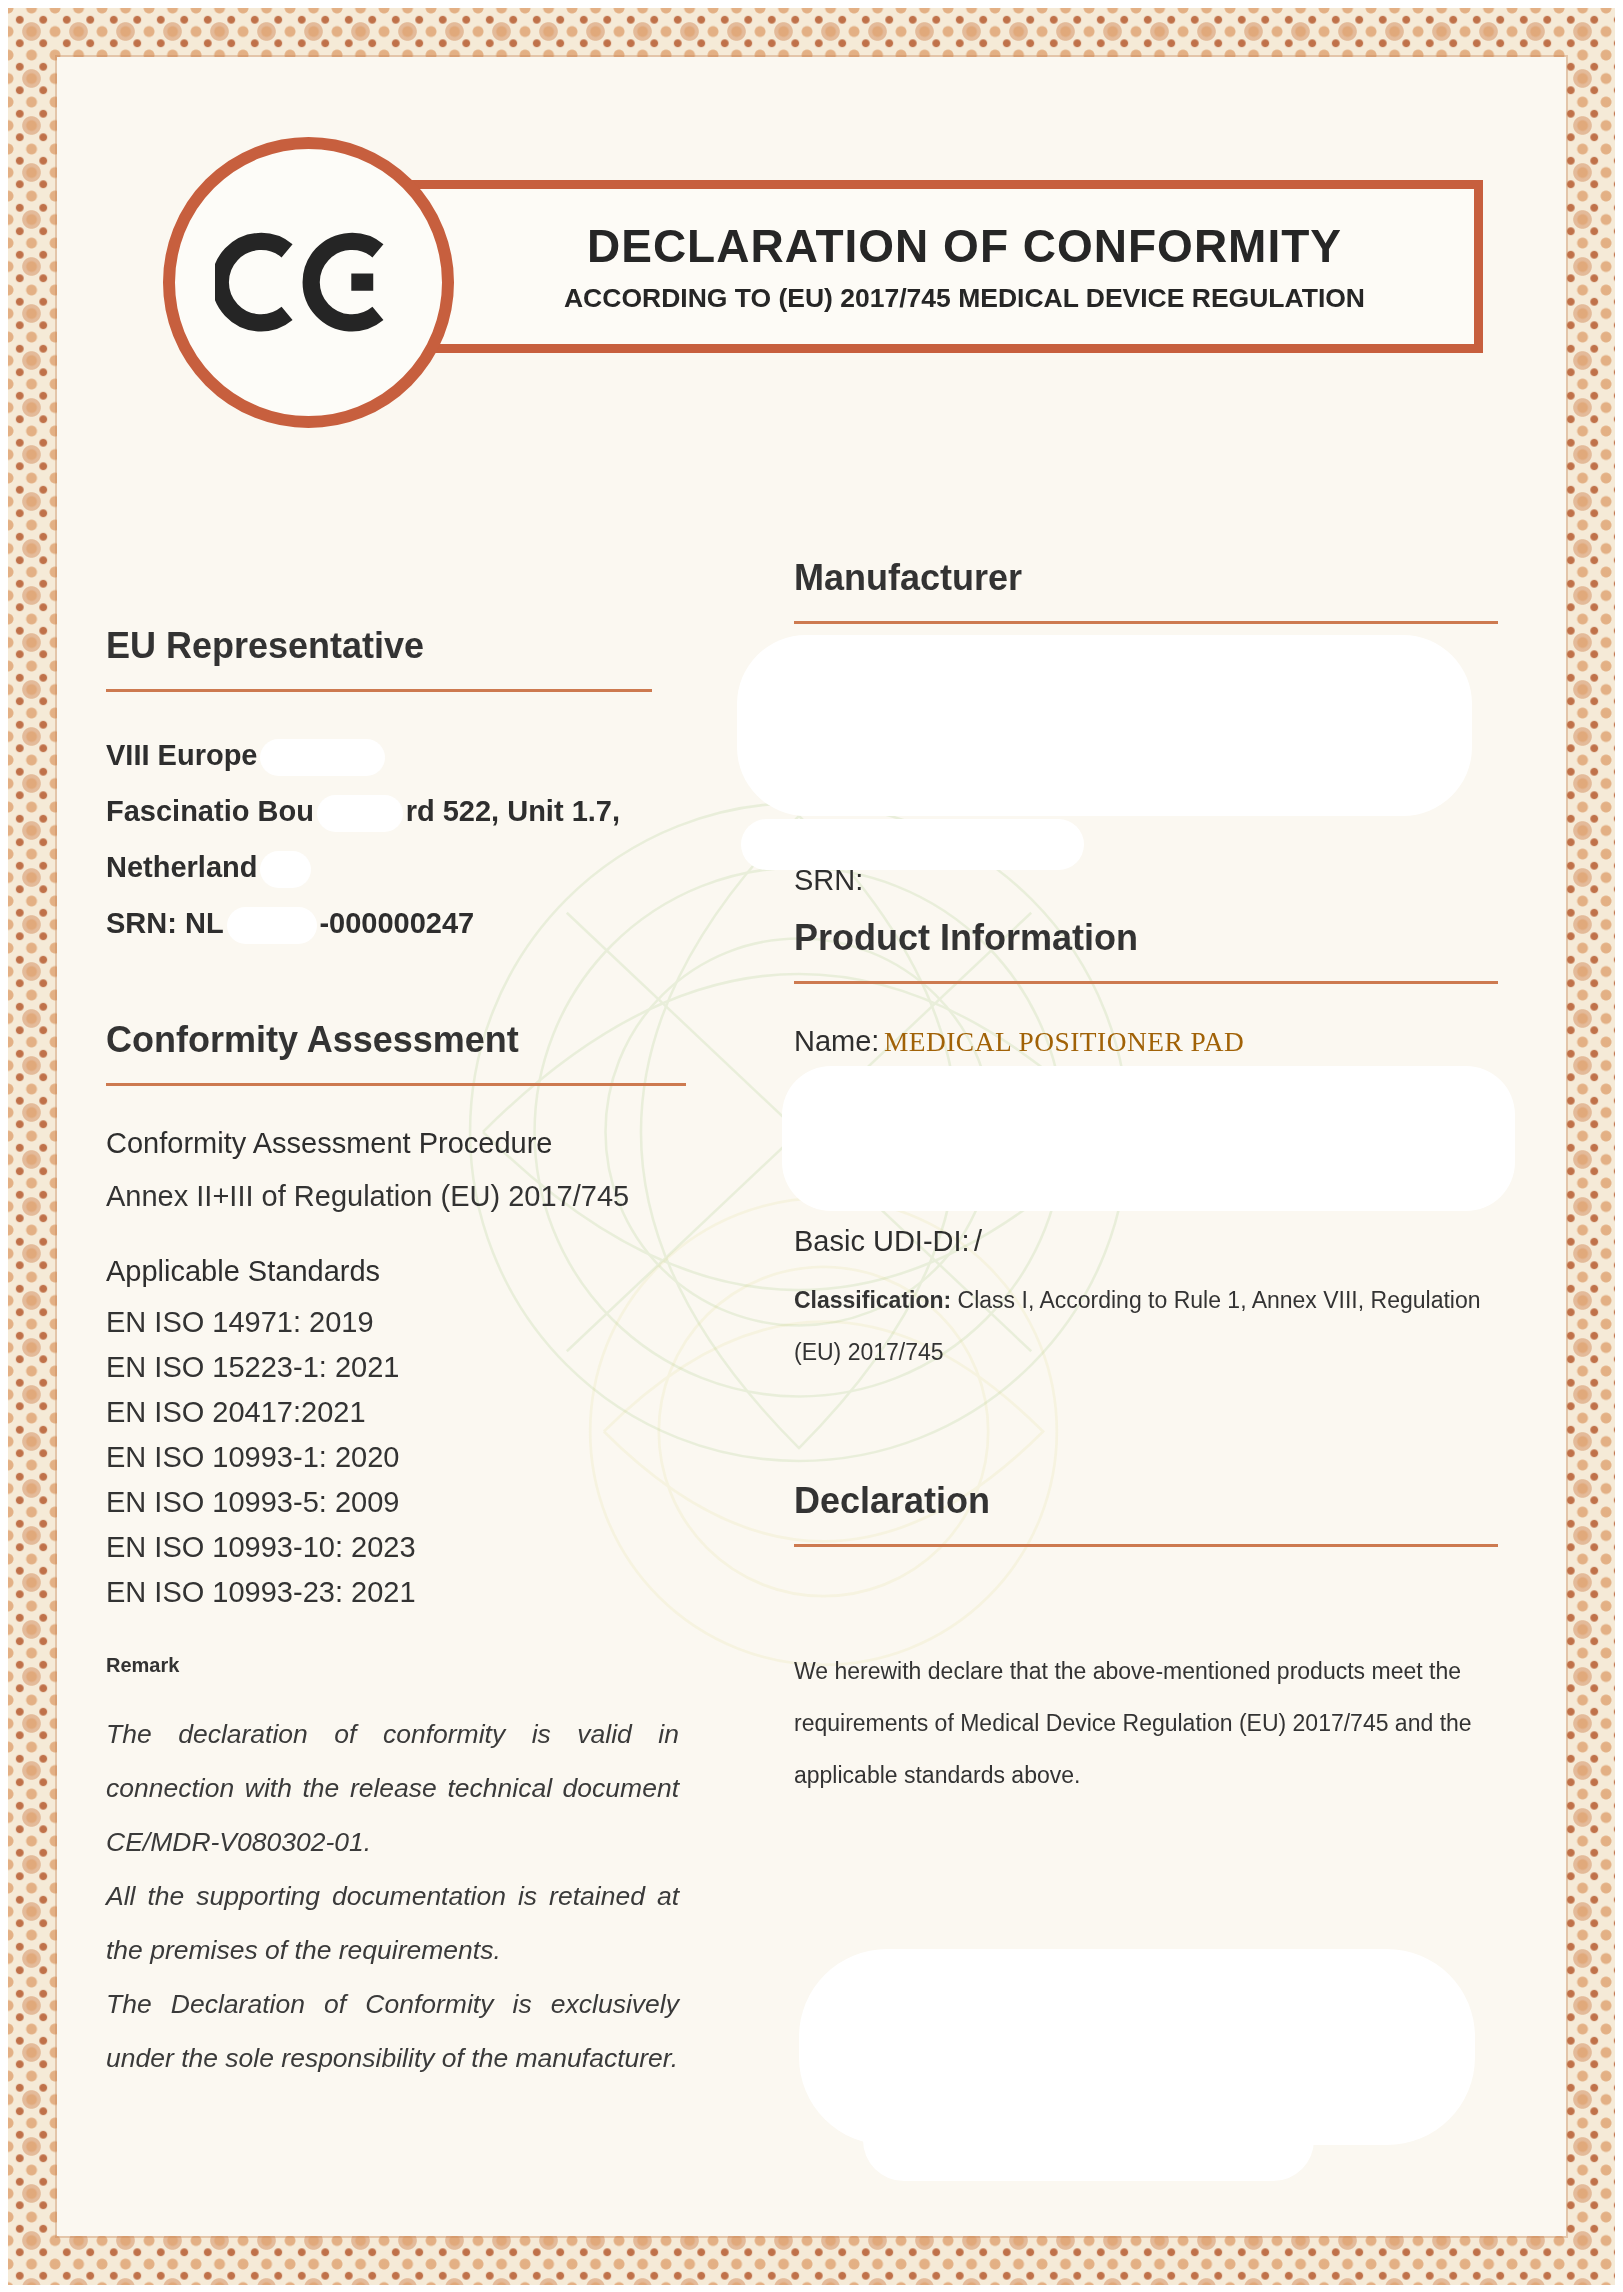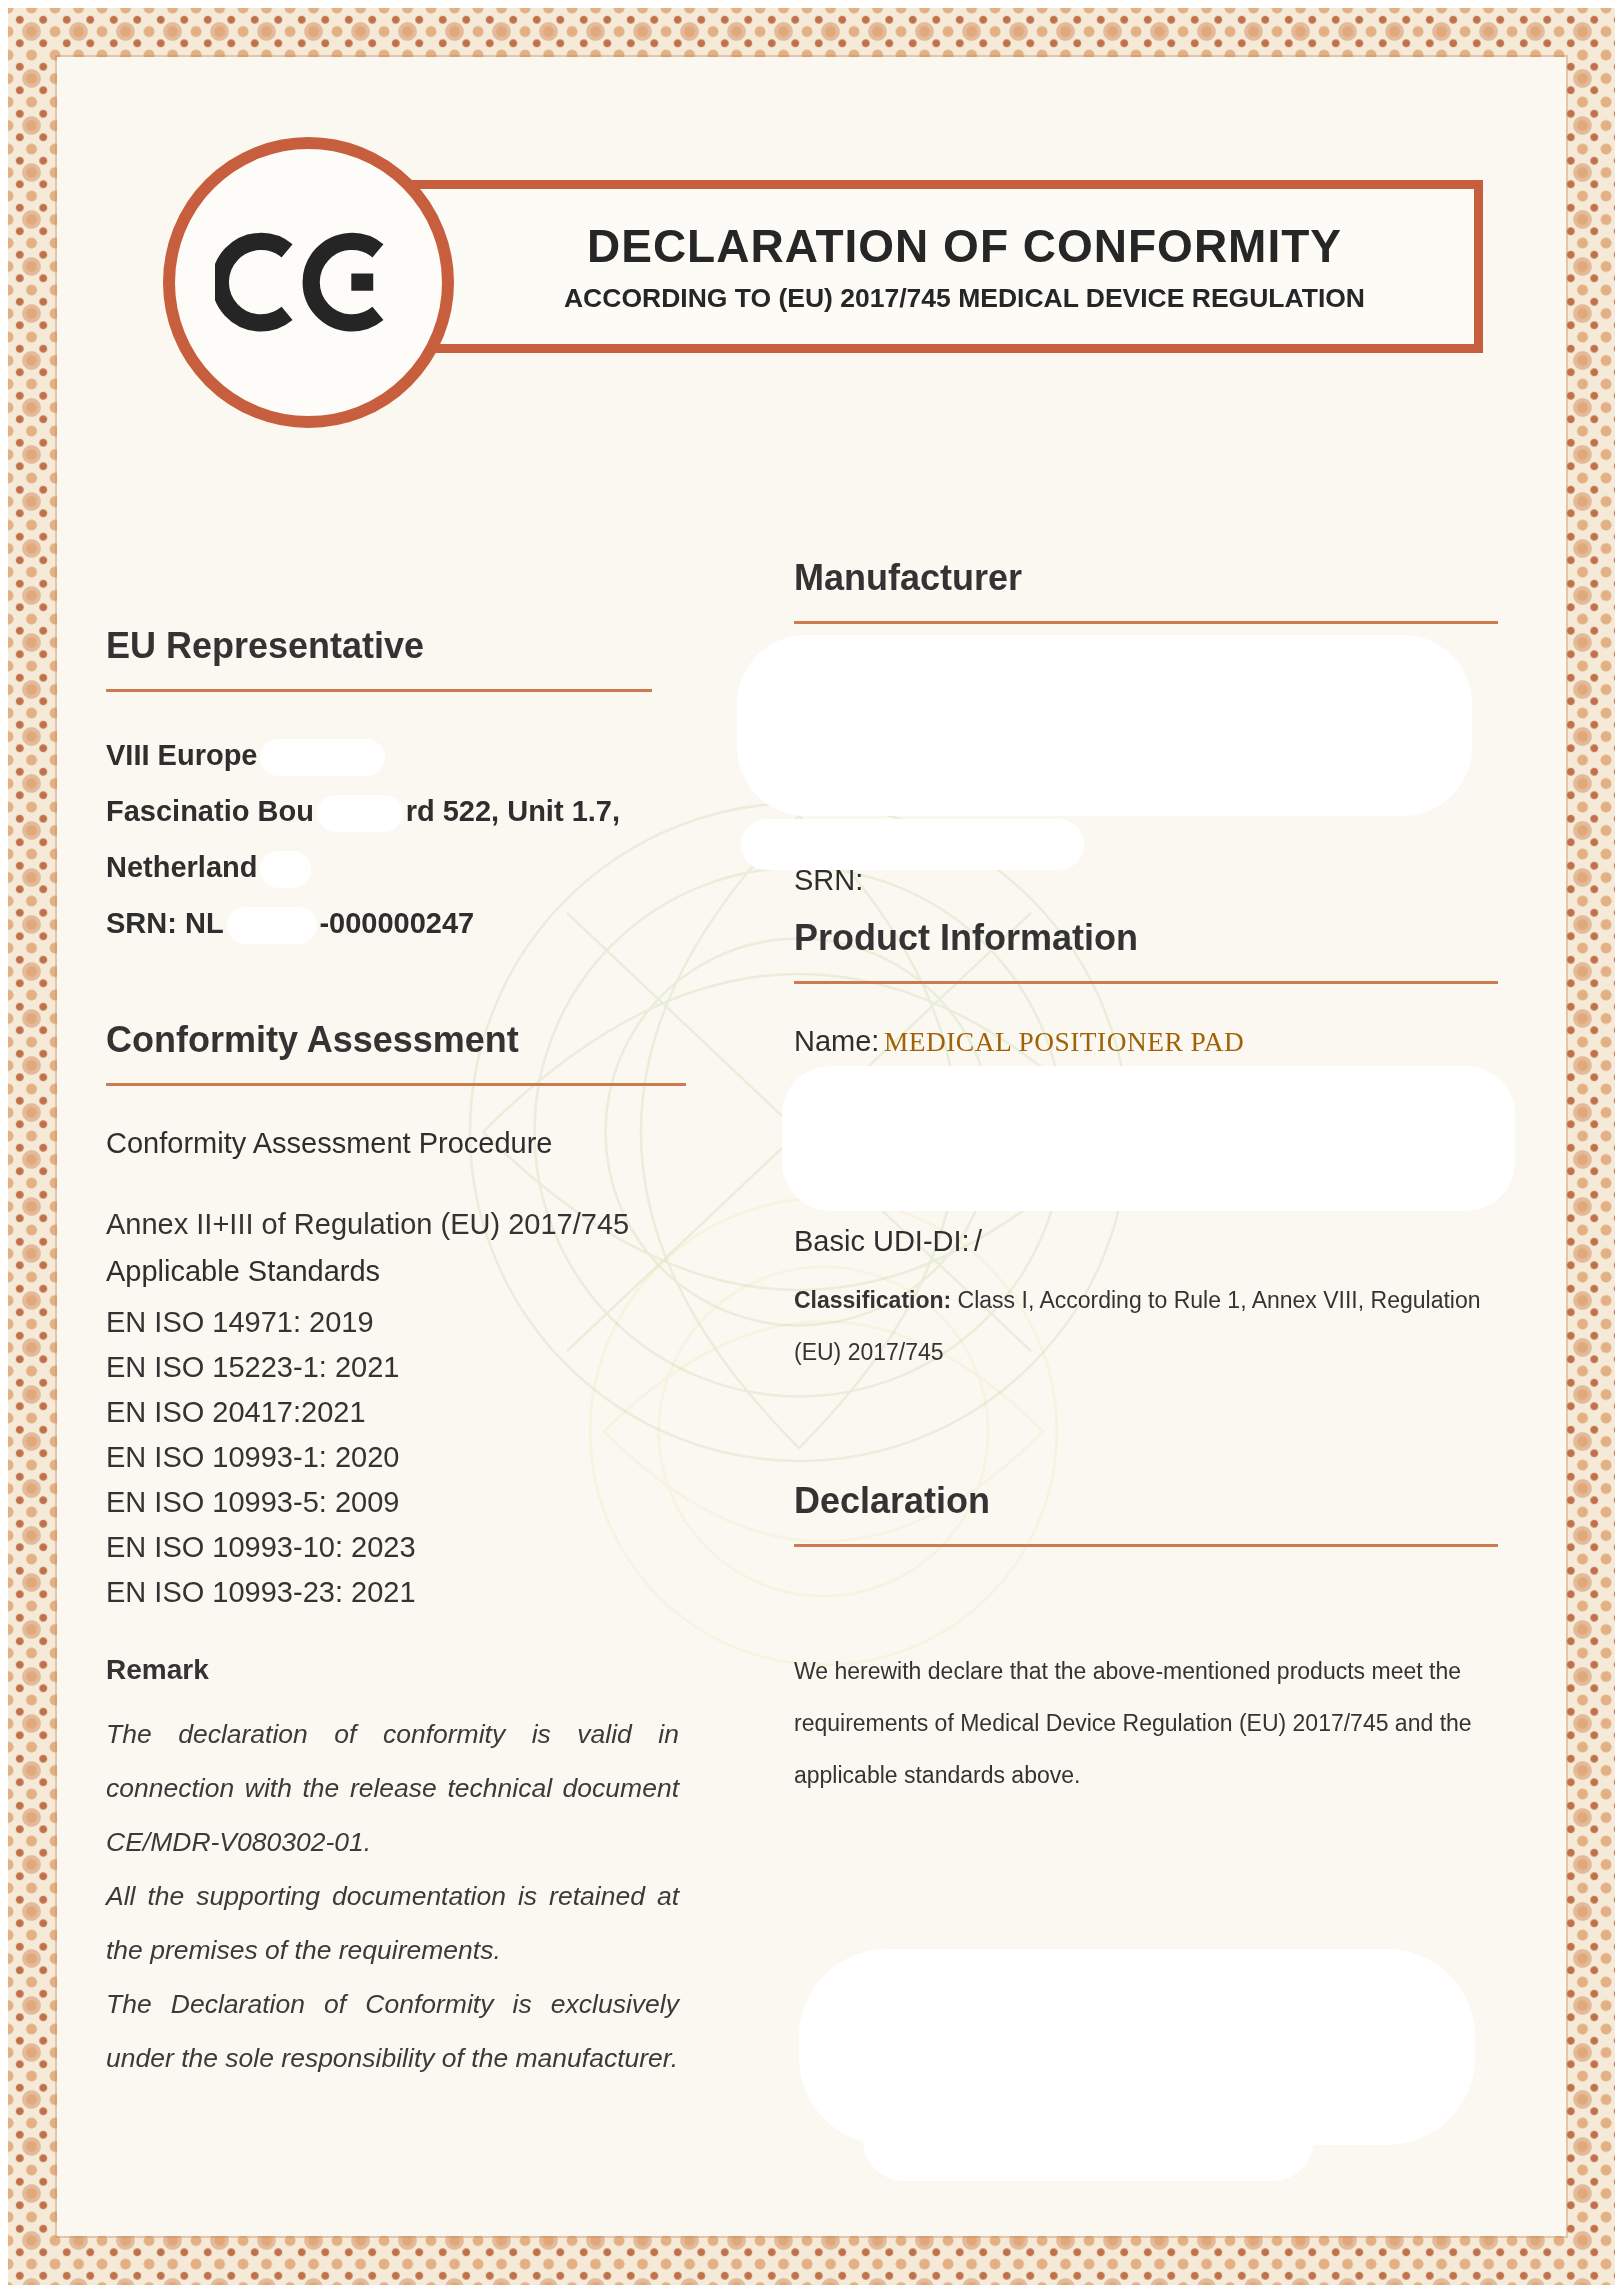--- a/index.html
+++ b/index.html
@@ -125,35 +125,35 @@
     <span>Netherland</span><span class="gap" style="width:51px"></span>
   </div>
   <div class="addr-line">
     <span>SRN: NL</span><span class="gap" style="width:90px"></span><span>-000000247</span>
   </div>
 </div>
 
 <div class="h-sec" style="left:106px; top:1019px; width:580px">Conformity Assessment</div>
 
 <div class="abs b30" style="left:106px; top:1127px">Conformity Assessment Procedure</div>
-<div class="abs r30" style="left:106px; top:1208px">Annex II+III of Regulation (EU) 2017/745</div>
+<div class="abs r30" style="left:106px; top:1180px">Annex II+III of Regulation (EU) 2017/745</div>
 
 <div class="abs b30" style="left:106px; top:1255px">Applicable Standards</div>
 
 <div class="abs" style="left:106px; top:1300px">
   <div class="std-line">EN ISO 14971: 2019</div>
   <div class="std-line">EN ISO 15223-1: 2021</div>
   <div class="std-line">EN ISO 20417:2021</div>
   <div class="std-line">EN ISO 10993-1: 2020</div>
   <div class="std-line">EN ISO 10993-5: 2009</div>
   <div class="std-line">EN ISO 10993-10: 2023</div>
   <div class="std-line">EN ISO 10993-23: 2021</div>
 </div>
 
-<div class="abs" style="left:106px; top:1654px; font-size:28px; font-weight:bold">Remark</div>
+<div class="abs" style="left:106px; top:1654px; font-size:20px; font-weight:bold">Remark</div>
 
 <div class="abs" style="left:106px; top:1707px; width:573px">
   <div class="remark-p">The declaration of conformity is valid in connection with the release technical document CE/MDR-V080302-01.</div>
   <div class="remark-p">All the supporting documentation is retained at the premises of the requirements.</div>
   <div class="remark-p">The Declaration of Conformity is exclusively under the sole responsibility of the manufacturer.</div>
 </div>
 
 <div class="h-sec" style="left:794px; top:557px; width:704px">Manufacturer</div>
 
 <div class="blob" style="left:737px; top:635px; width:735px; height:181px; border-radius:69px"></div>

